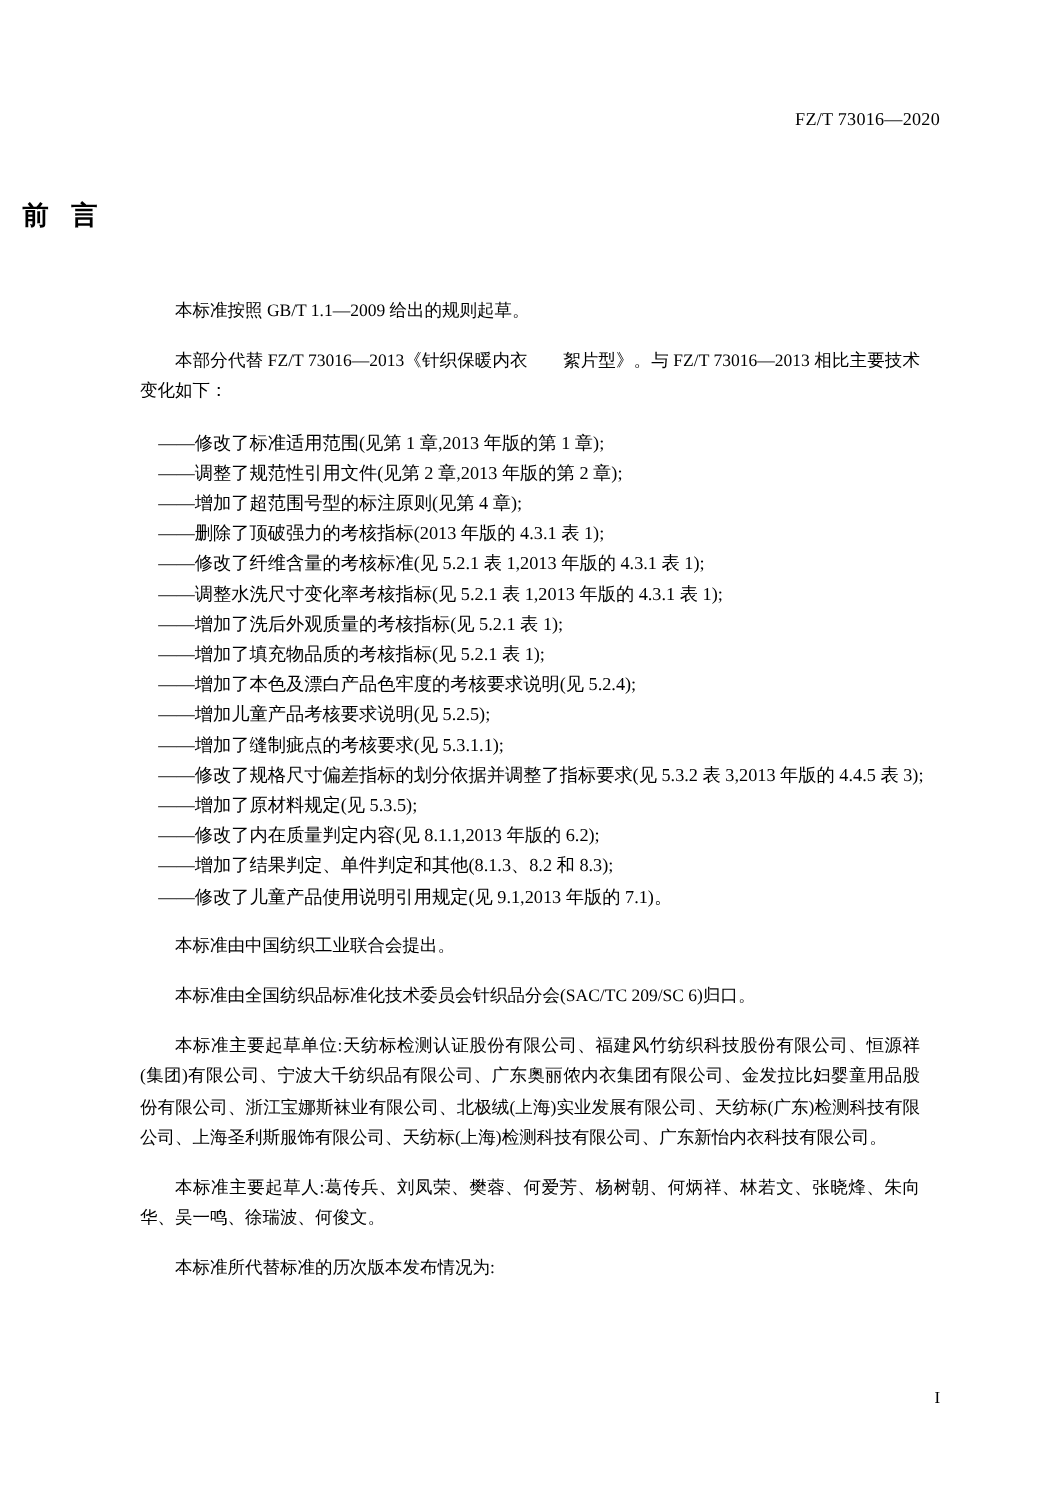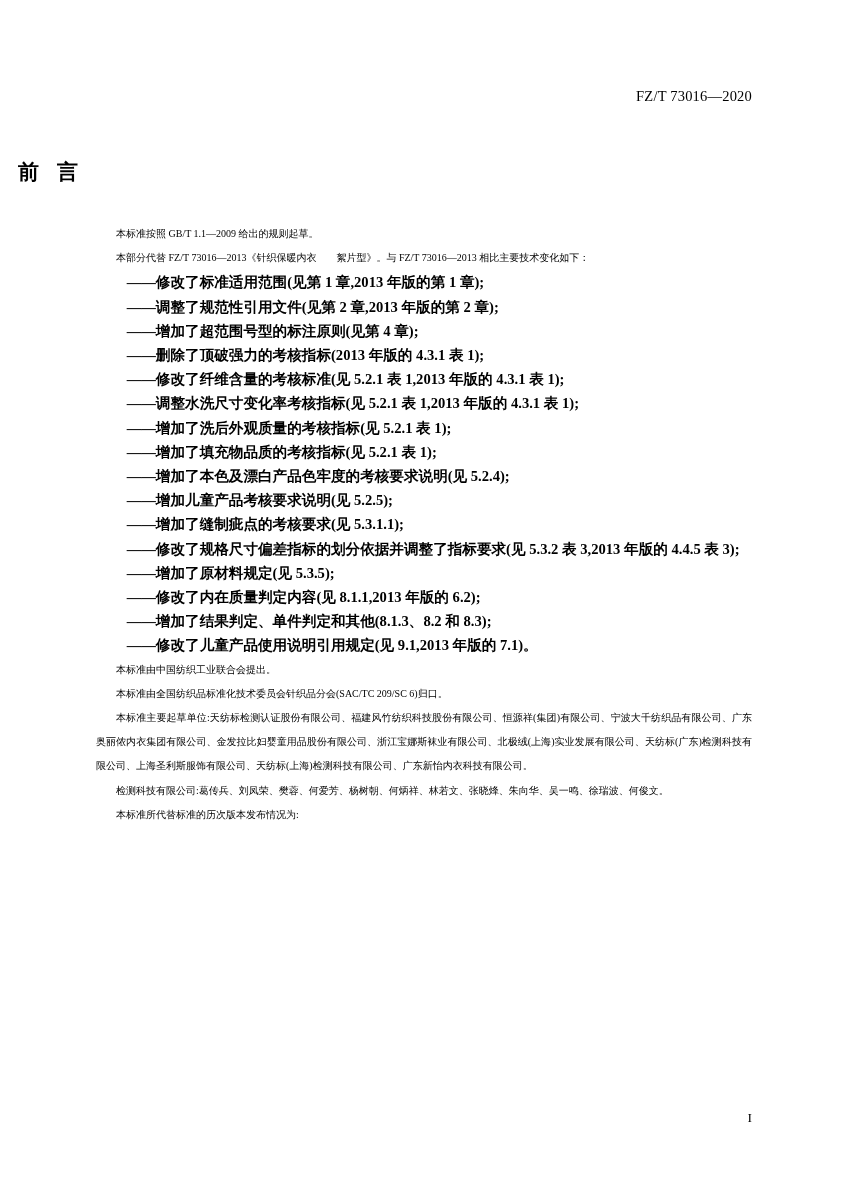--- a/index.html
+++ b/index.html
@@ -40,38 +40,37 @@
     letter-spacing: 18px;
     text-indent: 18px;
   }
   .body-area {
     position: absolute;
     top: 222px;
     left: 96px;
     width: 656px;
   }
   .para {
-    font-size: 10px;
+    font-size: 14px;
     line-height: 24.2px;
     text-align: justify;
     text-justify: inter-ideograph;
-    margin: 0;
+    margin: 16px;
   }
   .indent {
     text-indent: 2em;
   }
   .dash-item {
     font-size: 14.6px;
     line-height: 24.2px;
     text-align: justify;
     text-justify: inter-ideograph;
     margin: 0;
     padding-left: 4em;
     text-indent: -1.9em;
-    font-weight: bold;
   }
   .page-number {
     position: absolute;
     bottom: 74px;
     right: 96px;
     font-size: 13.5px;
   }
 </style>
 </head>
 <body>
@@ -100,20 +99,20 @@
     <p class="dash-item">——增加了缝制疵点的考核要求(见 5.3.1.1);</p>
     <p class="dash-item">——修改了规格尺寸偏差指标的划分依据并调整了指标要求(见 5.3.2 表 3,2013 年版的 4.4.5 表 3);</p>
     <p class="dash-item">——增加了原材料规定(见 5.3.5);</p>
     <p class="dash-item">——修改了内在质量判定内容(见 8.1.1,2013 年版的 6.2);</p>
     <p class="dash-item">——增加了结果判定、单件判定和其他(8.1.3、8.2 和 8.3);</p>
     <p class="dash-item">——修改了儿童产品使用说明引用规定(见 9.1,2013 年版的 7.1)。</p>
 
     <p class="para indent">本标准由中国纺织工业联合会提出。</p>
     <p class="para indent">本标准由全国纺织品标准化技术委员会针织品分会(SAC/TC 209/SC 6)归口。</p>
     <p class="para indent">本标准主要起草单位:天纺标检测认证股份有限公司、福建风竹纺织科技股份有限公司、恒源祥(集团)有限公司、宁波大千纺织品有限公司、广东奥丽侬内衣集团有限公司、金发拉比妇婴童用品股份有限公司、浙江宝娜斯袜业有限公司、北极绒(上海)实业发展有限公司、天纺标(广东)检测科技有限公司、上海圣利斯服饰有限公司、天纺标(上海)检测科技有限公司、广东新怡内衣科技有限公司。</p>
-    <p class="para indent">检测科技有限公司:葛传兵、刘凤荣、樊蓉、何爱芳、杨树朝、何炳祥、林若文、张晓烽、朱向华、吴一鸣、徐瑞波、何俊文。</p>
+    <p class="para indent">本标准主要起草人:葛传兵、刘凤荣、樊蓉、何爱芳、杨树朝、何炳祥、林若文、张晓烽、朱向华、吴一鸣、徐瑞波、何俊文。</p>
     <p class="para indent">本标准所代替标准的历次版本发布情况为:</p>
 
   </div>
 
   <div class="page-number">I</div>
 
 </div>
 
 </body></html>

